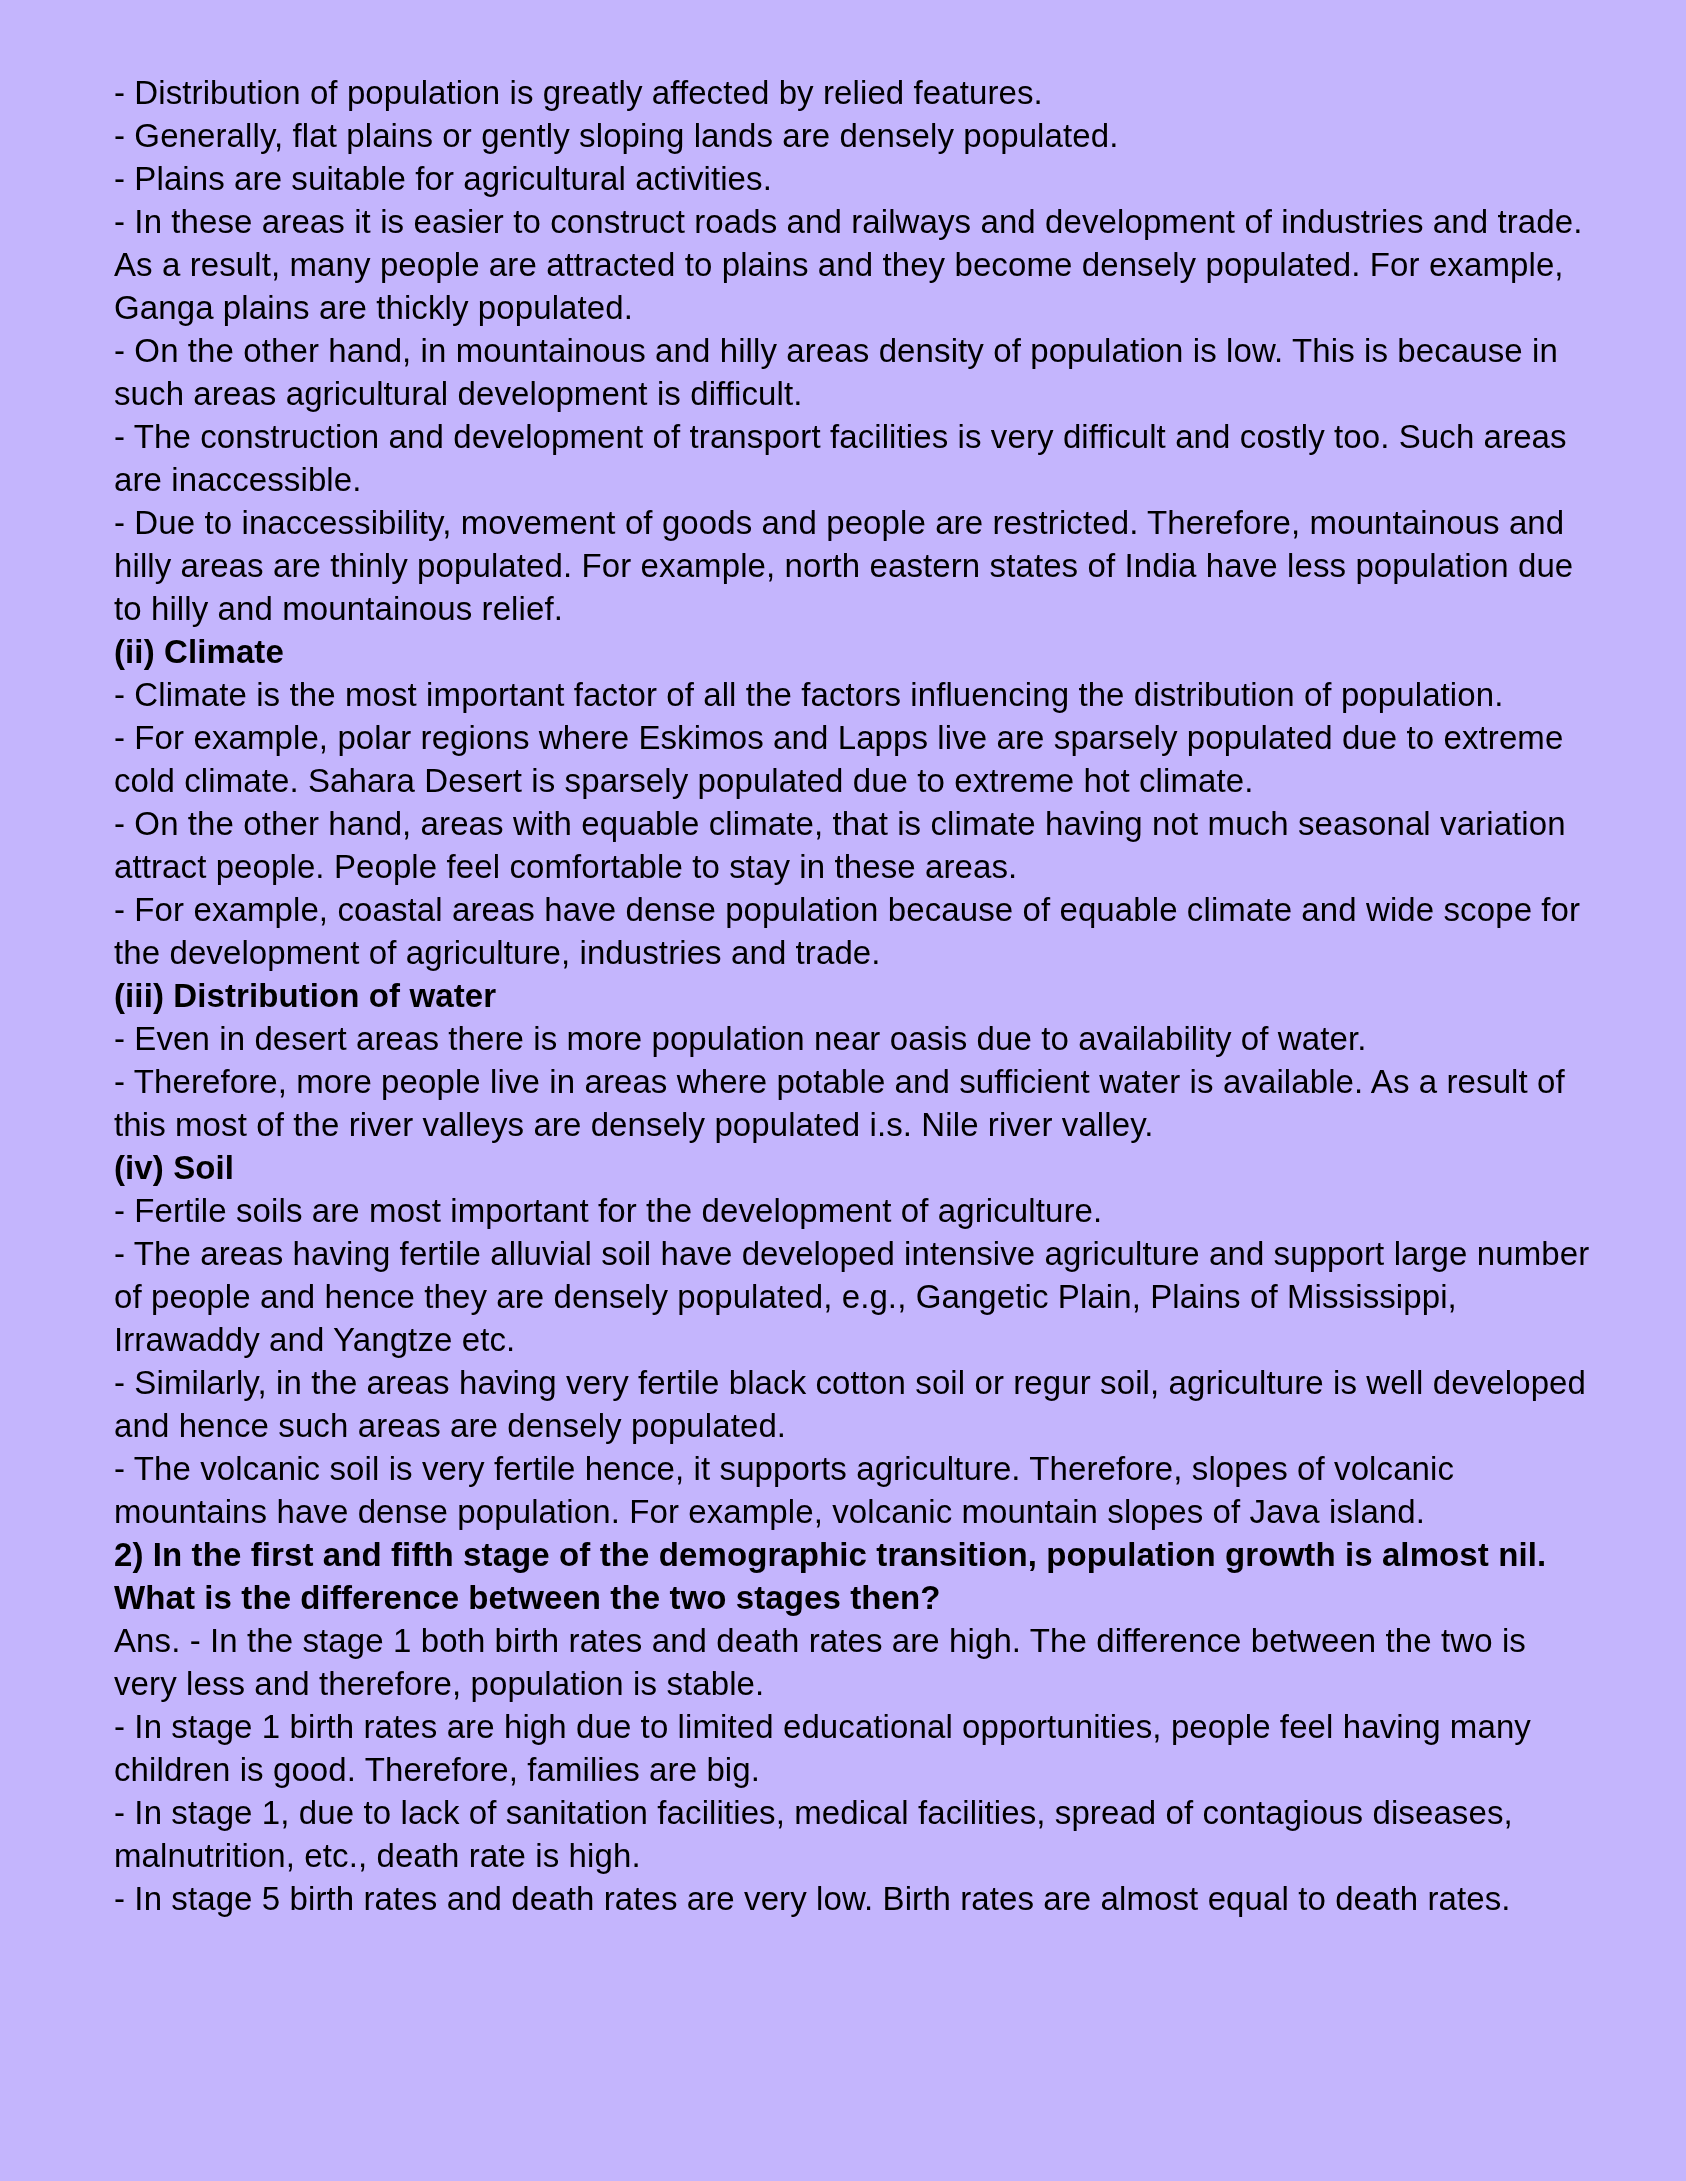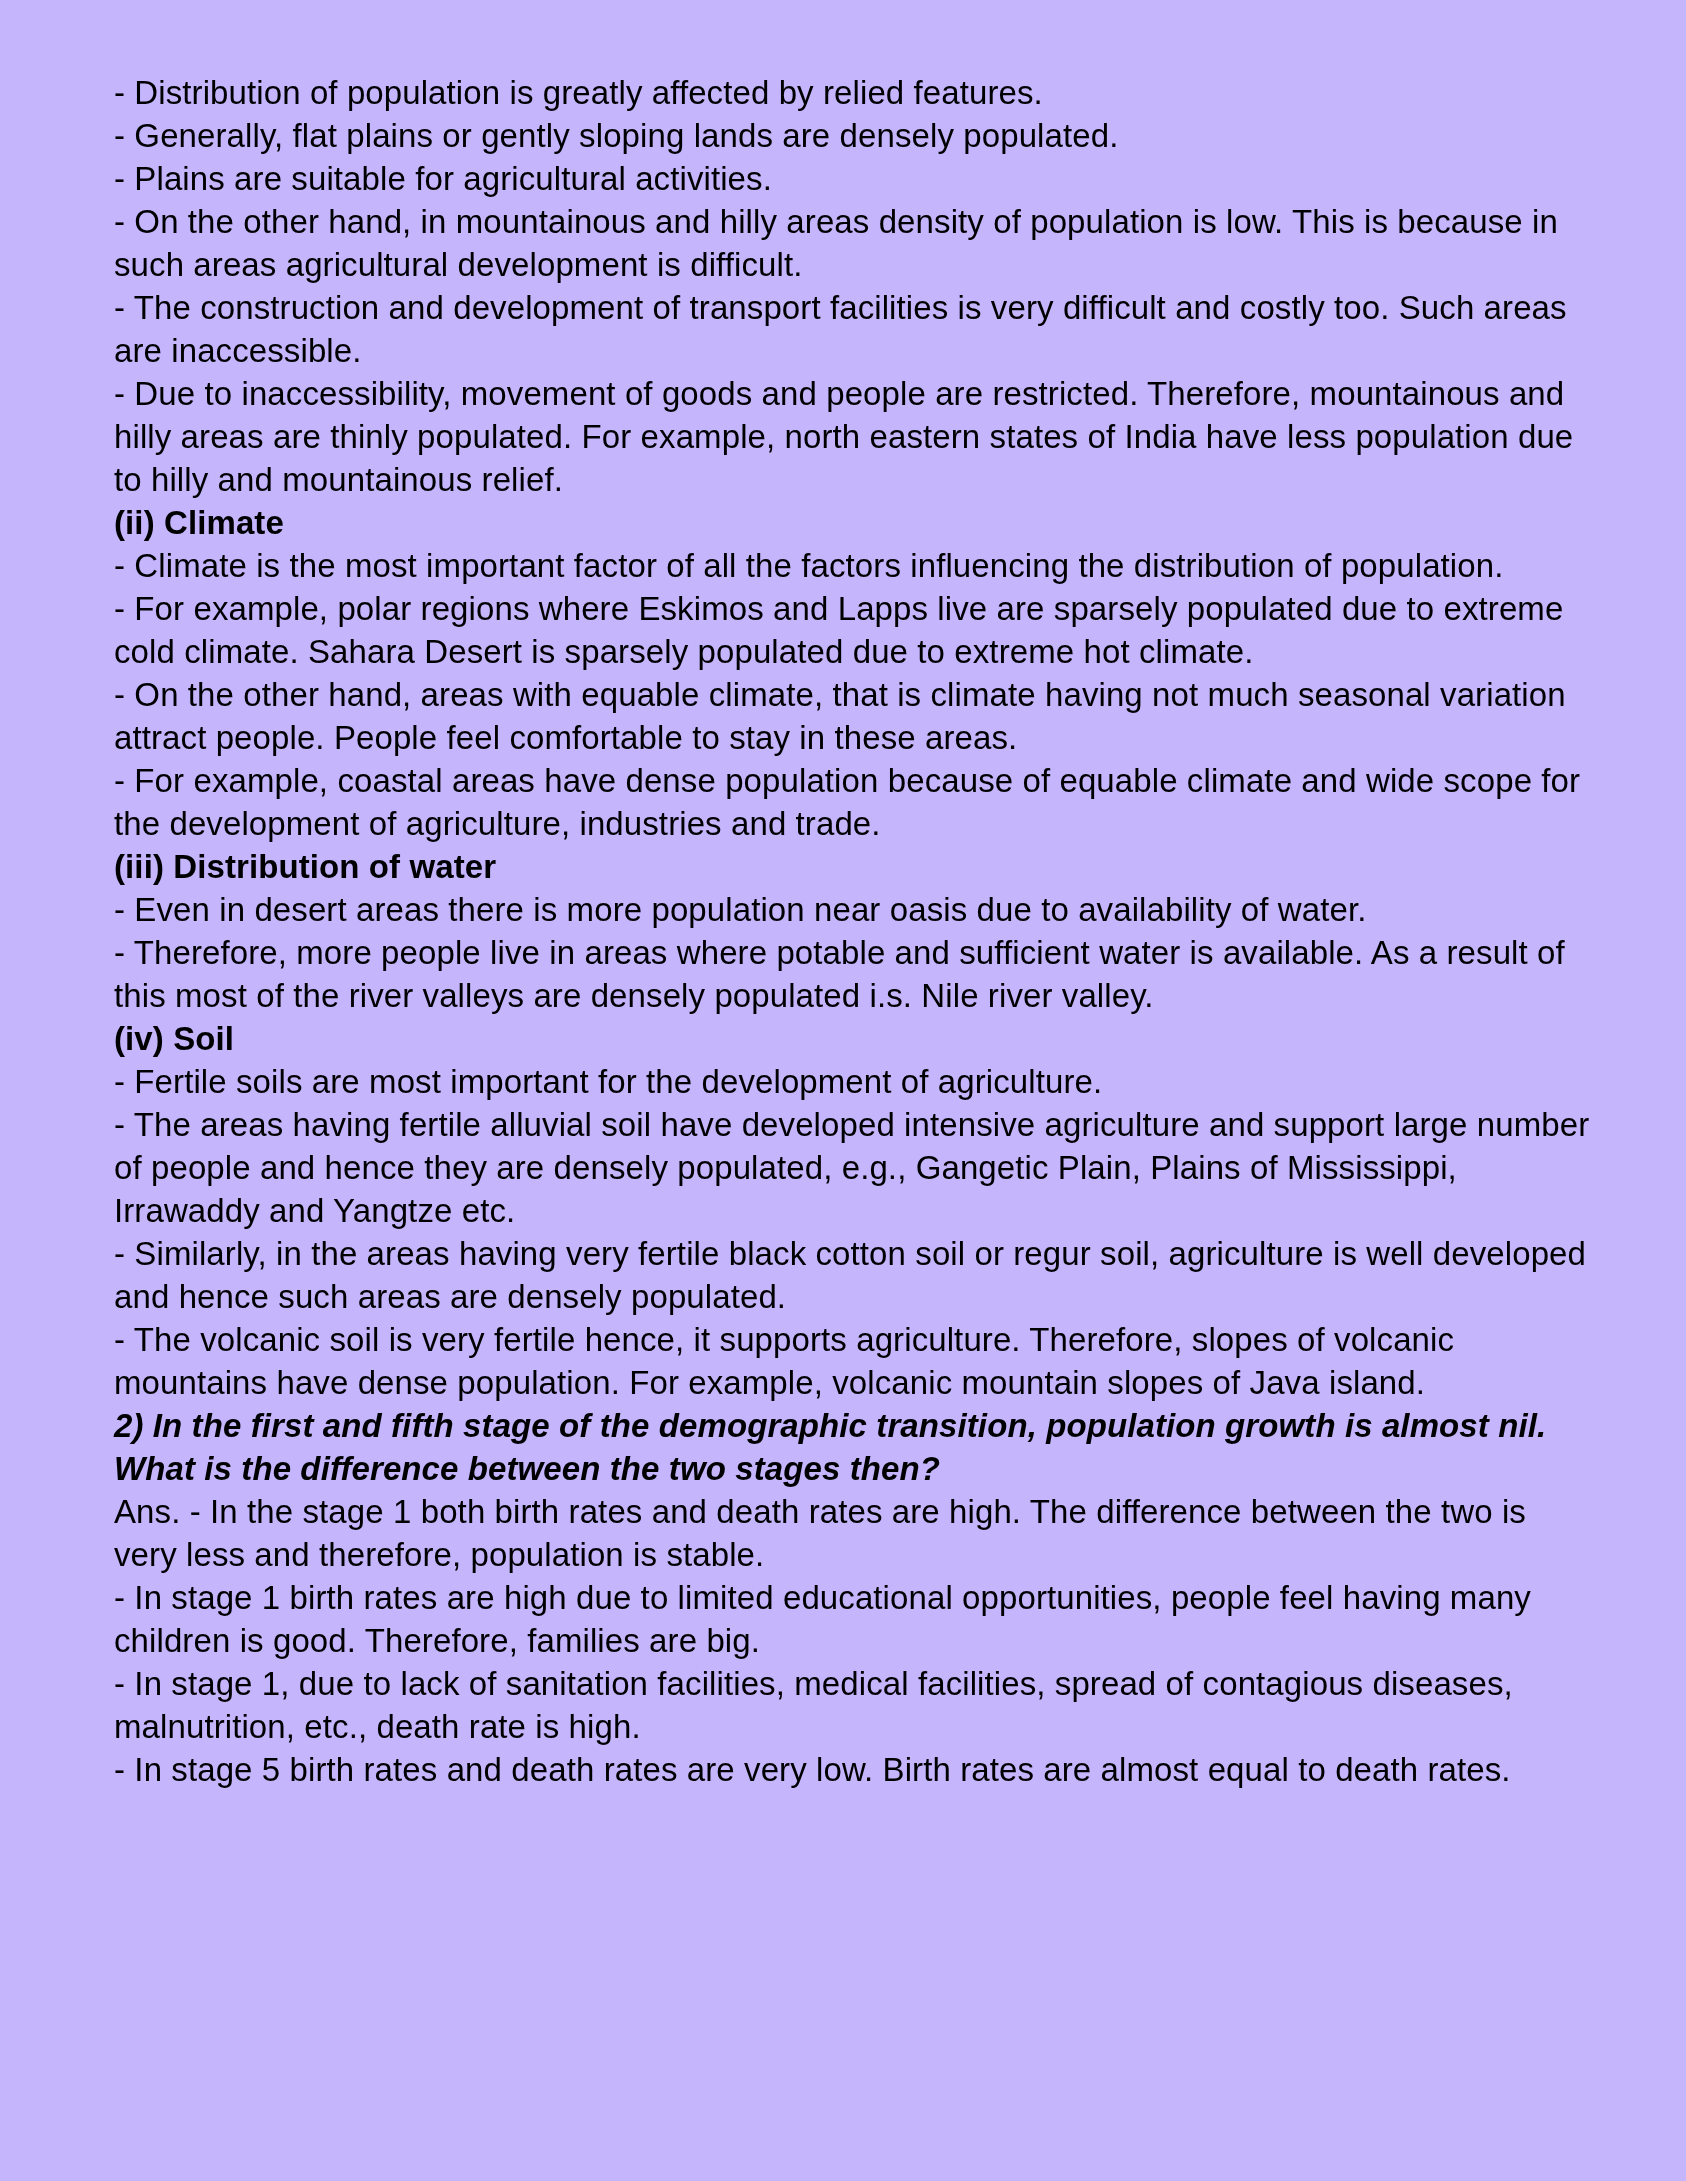--- a/index.html
+++ b/index.html
@@ -26,34 +26,34 @@
     letter-spacing: 0.1px;
   }
   .block { margin: 0; padding: 0; }
   .block.heading {
     font-weight: bold;
     text-decoration-thickness: 3px;
     text-underline-offset: 4px;
   }
   .block.question {
     font-weight: bold;
-    font-style: italic;
   }
   .ans-prefix {
     font-weight: normal;
   }
 </style>
 </head>
 <body>
 
 <div class="page">
   <div class="content" id="doc-body">
       <div class="block paragraph">- Distribution of population is greatly affected by relied features.</div>
       <div class="block paragraph">- Generally, flat plains or gently sloping lands are densely populated.</div>
       <div class="block paragraph">- Plains are suitable for agricultural activities.</div>
+      <div class="block paragraph">- In these areas it is easier to construct roads and railways and development of industries and trade. As a result, many people are attracted to plains and they become densely populated. For example, Ganga plains are thickly populated.</div>
       <div class="block paragraph">- On the other hand, in mountainous and hilly areas density of population is low. This is because in such areas agricultural development is difficult.</div>
       <div class="block paragraph">- The construction and development of transport facilities is very difficult and costly too. Such areas are inaccessible.</div>
       <div class="block paragraph">- Due to inaccessibility, movement of goods and people are restricted. Therefore, mountainous and hilly areas are thinly populated. For example, north eastern states of India have less population due to hilly and mountainous relief.</div>
       <div class="block heading">(ii) Climate</div>
       <div class="block paragraph">- Climate is the most important factor of all the factors influencing the distribution of population.</div>
       <div class="block paragraph">- For example, polar regions where Eskimos and Lapps live are sparsely populated due to extreme cold climate. Sahara Desert is sparsely populated due to extreme hot climate.</div>
       <div class="block paragraph">- On the other hand, areas with equable climate, that is climate having not much seasonal variation attract people. People feel comfortable to stay in these areas.</div>
       <div class="block paragraph">- For example, coastal areas have dense population because of equable climate and wide scope for the development of agriculture, industries and trade.</div>
       <div class="block heading">(iii) Distribution of water</div>
       <div class="block paragraph">- Even in desert areas there is more population near oasis due to availability of water.</div>

